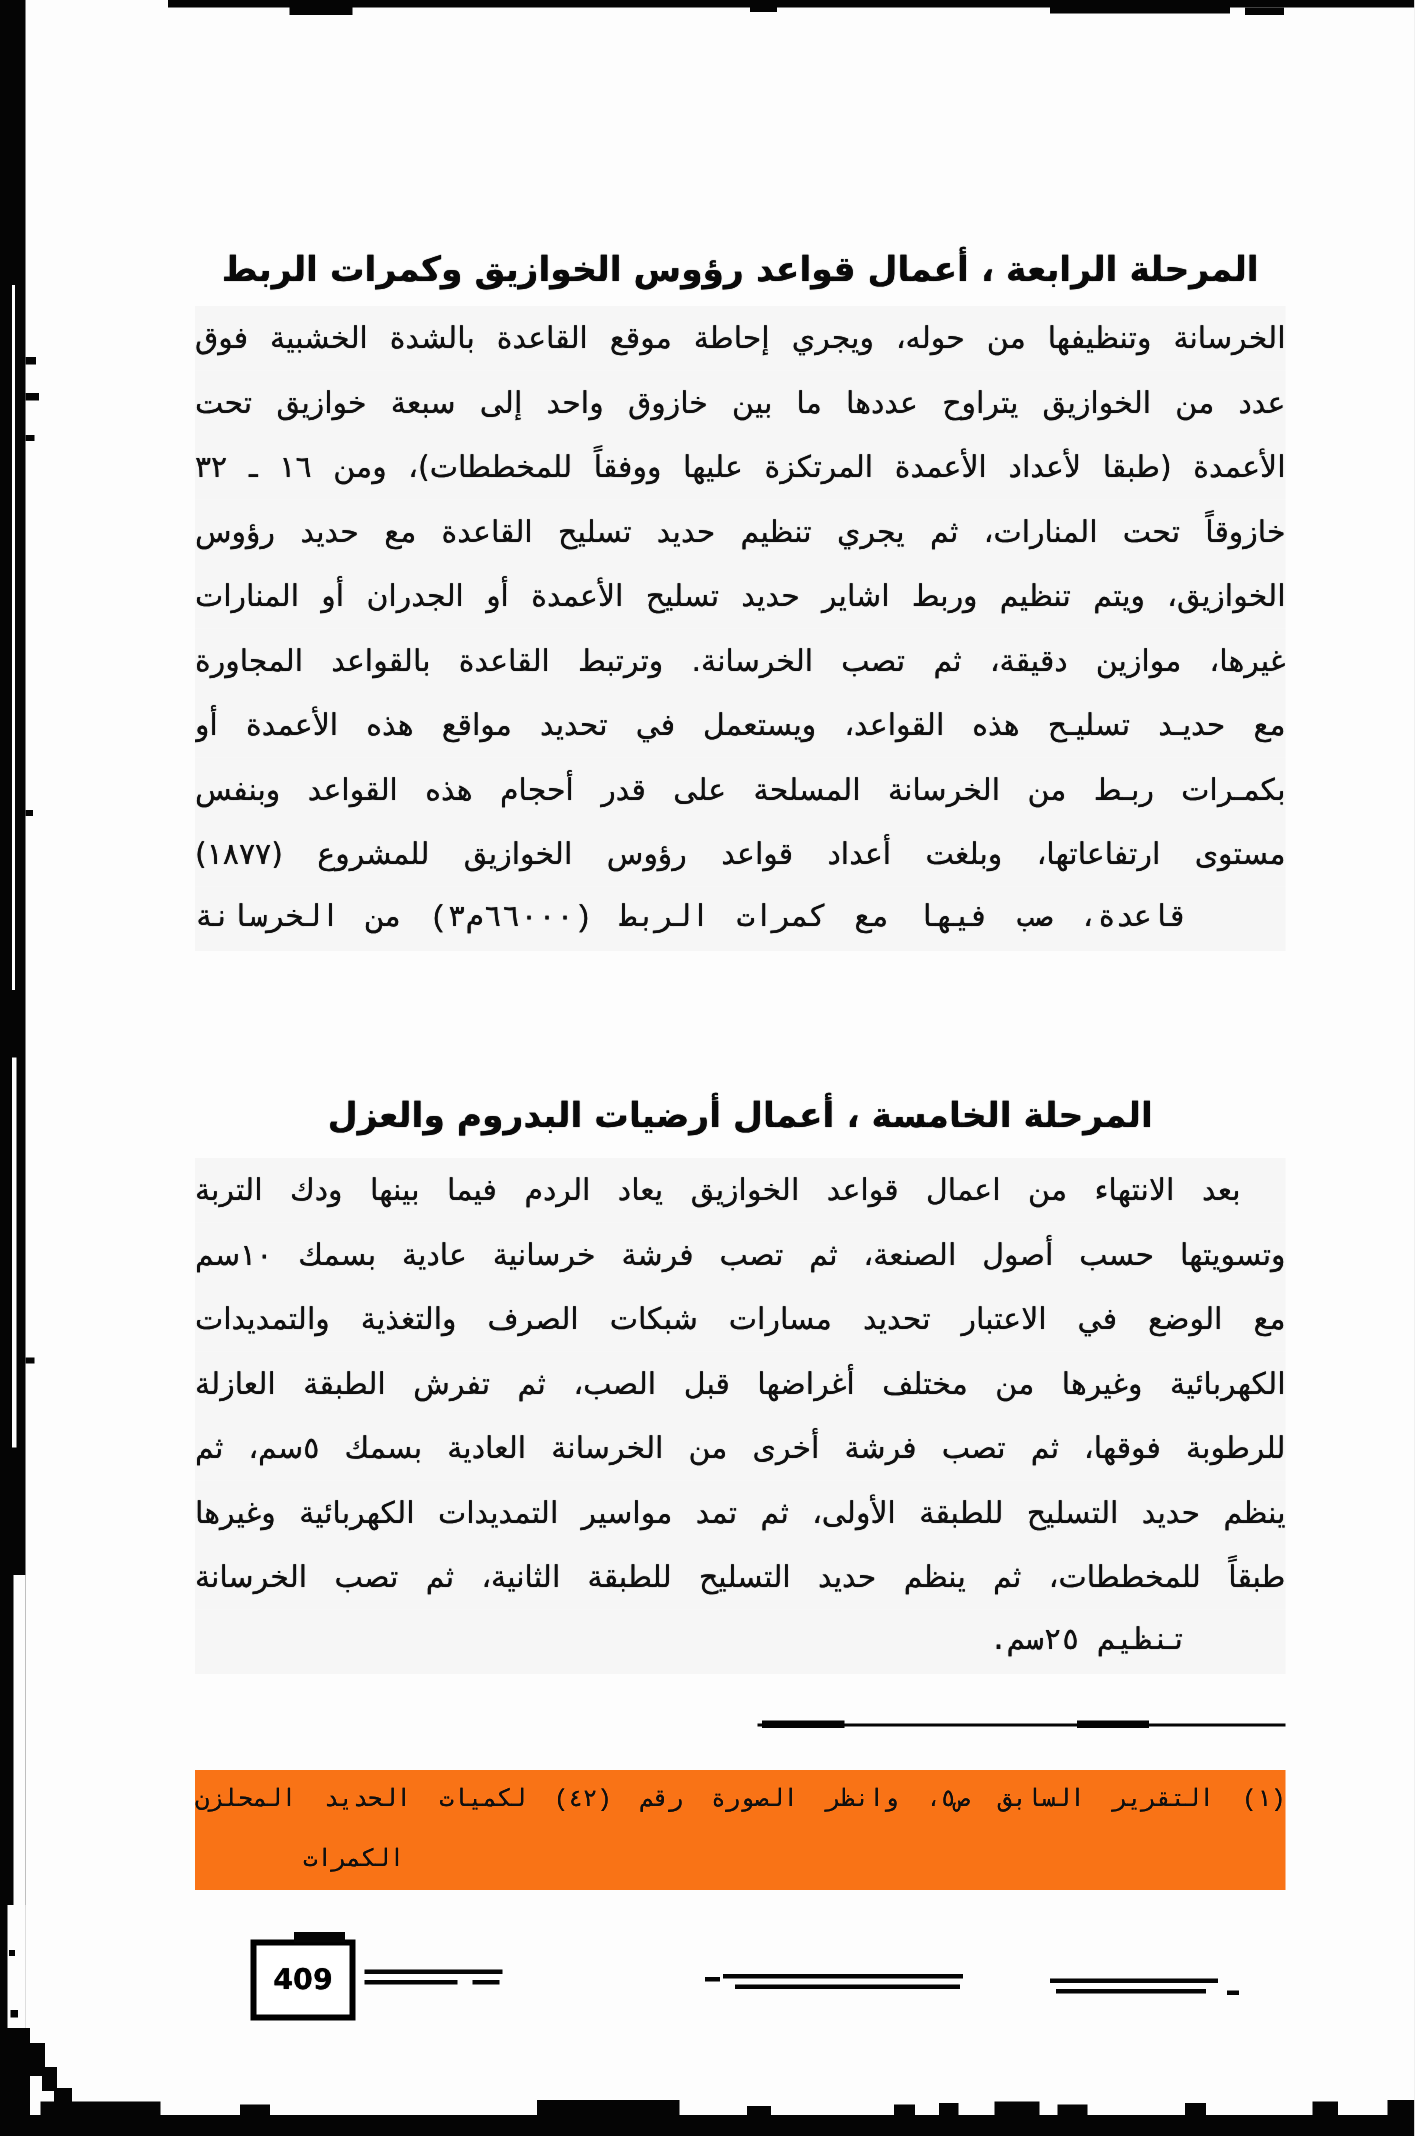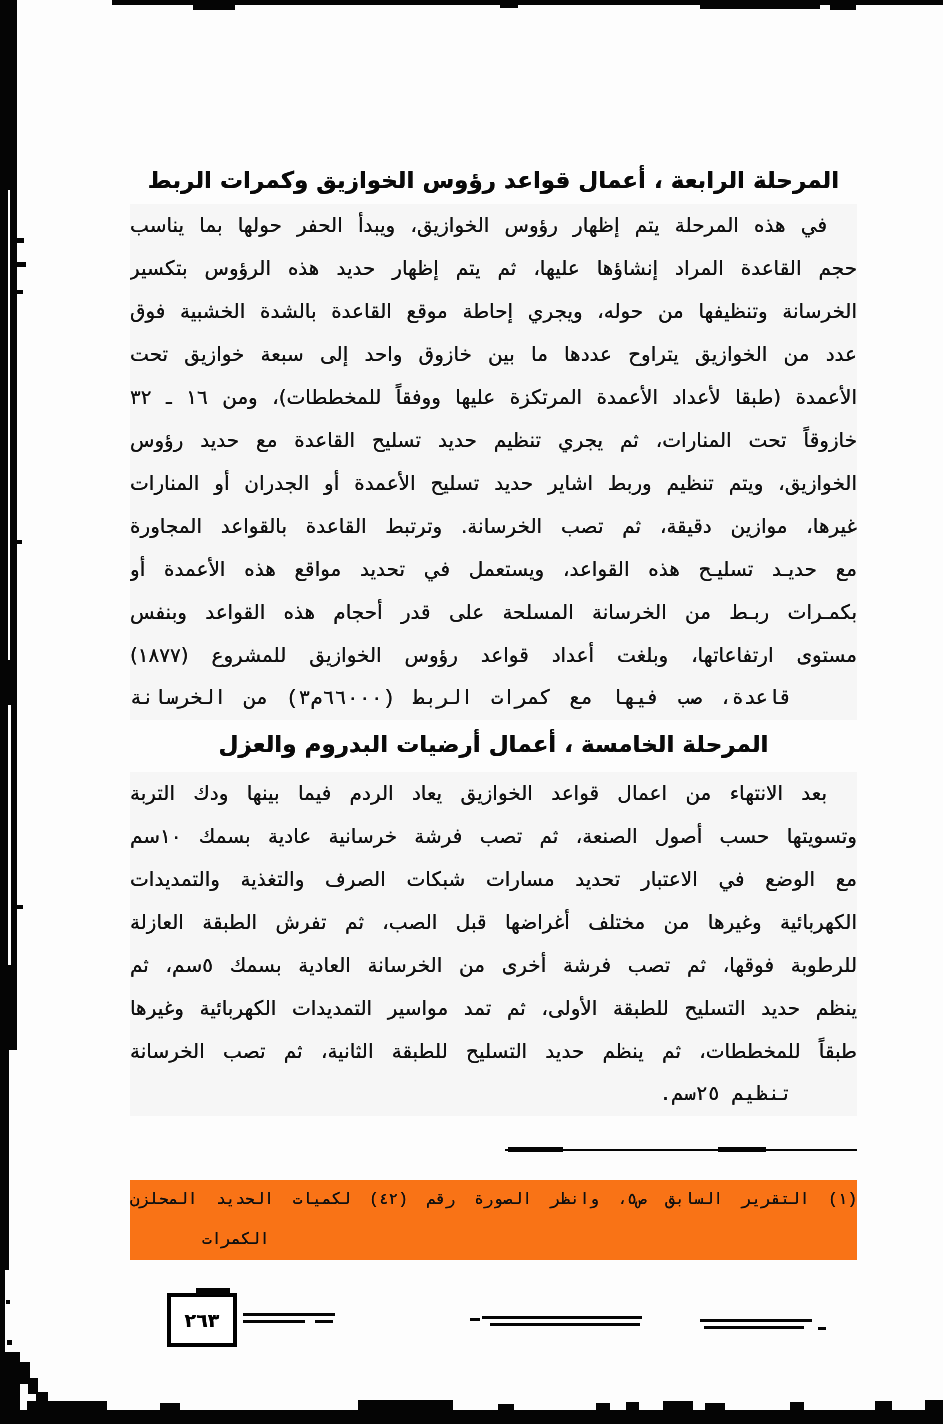--- a/index.html
+++ b/index.html
@@ -41,22 +41,20 @@
 </head>
 <body>
 
 <div class="page">
 
   <div class="content">
 
     <h2 class="heading" style="top:148px;">المرحلة الرابعة ، أعمال قواعد رؤوس الخوازيق وكمرات الربط</h2>
 
     <div class="para" style="top:204px;">
-      <span class="line first">في هذه المرحلة يتم إظهار رؤوس الخوازيق، ويبدأ الحفر حولها بما يناسب</span>
-      <span class="line">حجم القاعدة المراد إنشاؤها عليها، ثم يتم إظهار حديد هذه الرؤوس بتكسير</span>
       <span class="line">الخرسانة وتنظيفها من حوله، ويجري إحاطة موقع القاعدة بالشدة الخشبية فوق</span>
       <span class="line">عدد من الخوازيق يتراوح عددها ما بين خازوق واحد إلى سبعة خوازيق تحت</span>
       <span class="line">الأعمدة (طبقا لأعداد الأعمدة المرتكزة عليها ووفقاً للمخططات)، ومن ١٦ ـ ٣٢</span>
       <span class="line">خازوقاً تحت المنارات، ثم يجري تنظيم حديد تسليح القاعدة مع حديد رؤوس</span>
       <span class="line">الخوازيق، ويتم تنظيم وربط اشاير حديد تسليح الأعمدة أو الجدران أو المنارات</span>
       <span class="line">غيرها، موازين دقيقة، ثم تصب الخرسانة. وترتبط القاعدة بالقواعد المجاورة</span>
       <span class="line">مع حديـد تسليـح هذه القواعد، ويستعمل في تحديد مواقع هذه الأعمدة أو</span>
       <span class="line">بكمـرات ربـط من الخرسانة المسلحة على قدر أحجام هذه القواعد وبنفس</span>
       <span class="line">مستوى ارتفاعاتها، وبلغت أعداد قواعد رؤوس الخوازيق للمشروع (١٨٧٧)</span>
       <span class="line last">قاعدة، صب فيها مع كمرات الربط (٦٦٠٠٠م٣) من الخرسانة المسلحة(١)</span>
@@ -79,21 +77,21 @@
       <span class="fn">(١) التقرير السابق ص٥، وانظر الصورة رقم (٤٢) لكميات الحديد المحلزن (المبروم) لربط</span>
       <span class="fn cont">الكمرات</span>
     </div>
   </div>
 
   <div class="abs ink" style="left:505px;top:1149px;width:352px;height:2px;"></div>
   <div class="abs ink" style="left:508px;top:1147px;width:55px;height:5px;"></div>
   <div class="abs ink" style="left:718px;top:1147px;width:48px;height:5px;"></div>
 
   <div class="pgbox">
-    <span>٢٦٣</span>
+    <span>409</span>
   </div>
   <div class="abs ink" style="left:196px;top:1288px;width:34px;height:7px;"></div>
 
   <div class="abs ink" style="left:243px;top:1313px;width:92px;height:3px;"></div>
   <div class="abs ink" style="left:243px;top:1320px;width:62px;height:3px;"></div>
   <div class="abs ink" style="left:315px;top:1320px;width:18px;height:3px;"></div>
   <div class="abs ink" style="left:470px;top:1318px;width:10px;height:3px;"></div>
   <div class="abs ink" style="left:482px;top:1316px;width:160px;height:3px;"></div>
   <div class="abs ink" style="left:490px;top:1323px;width:150px;height:3px;"></div>
   <div class="abs ink" style="left:700px;top:1319px;width:112px;height:3px;"></div>

